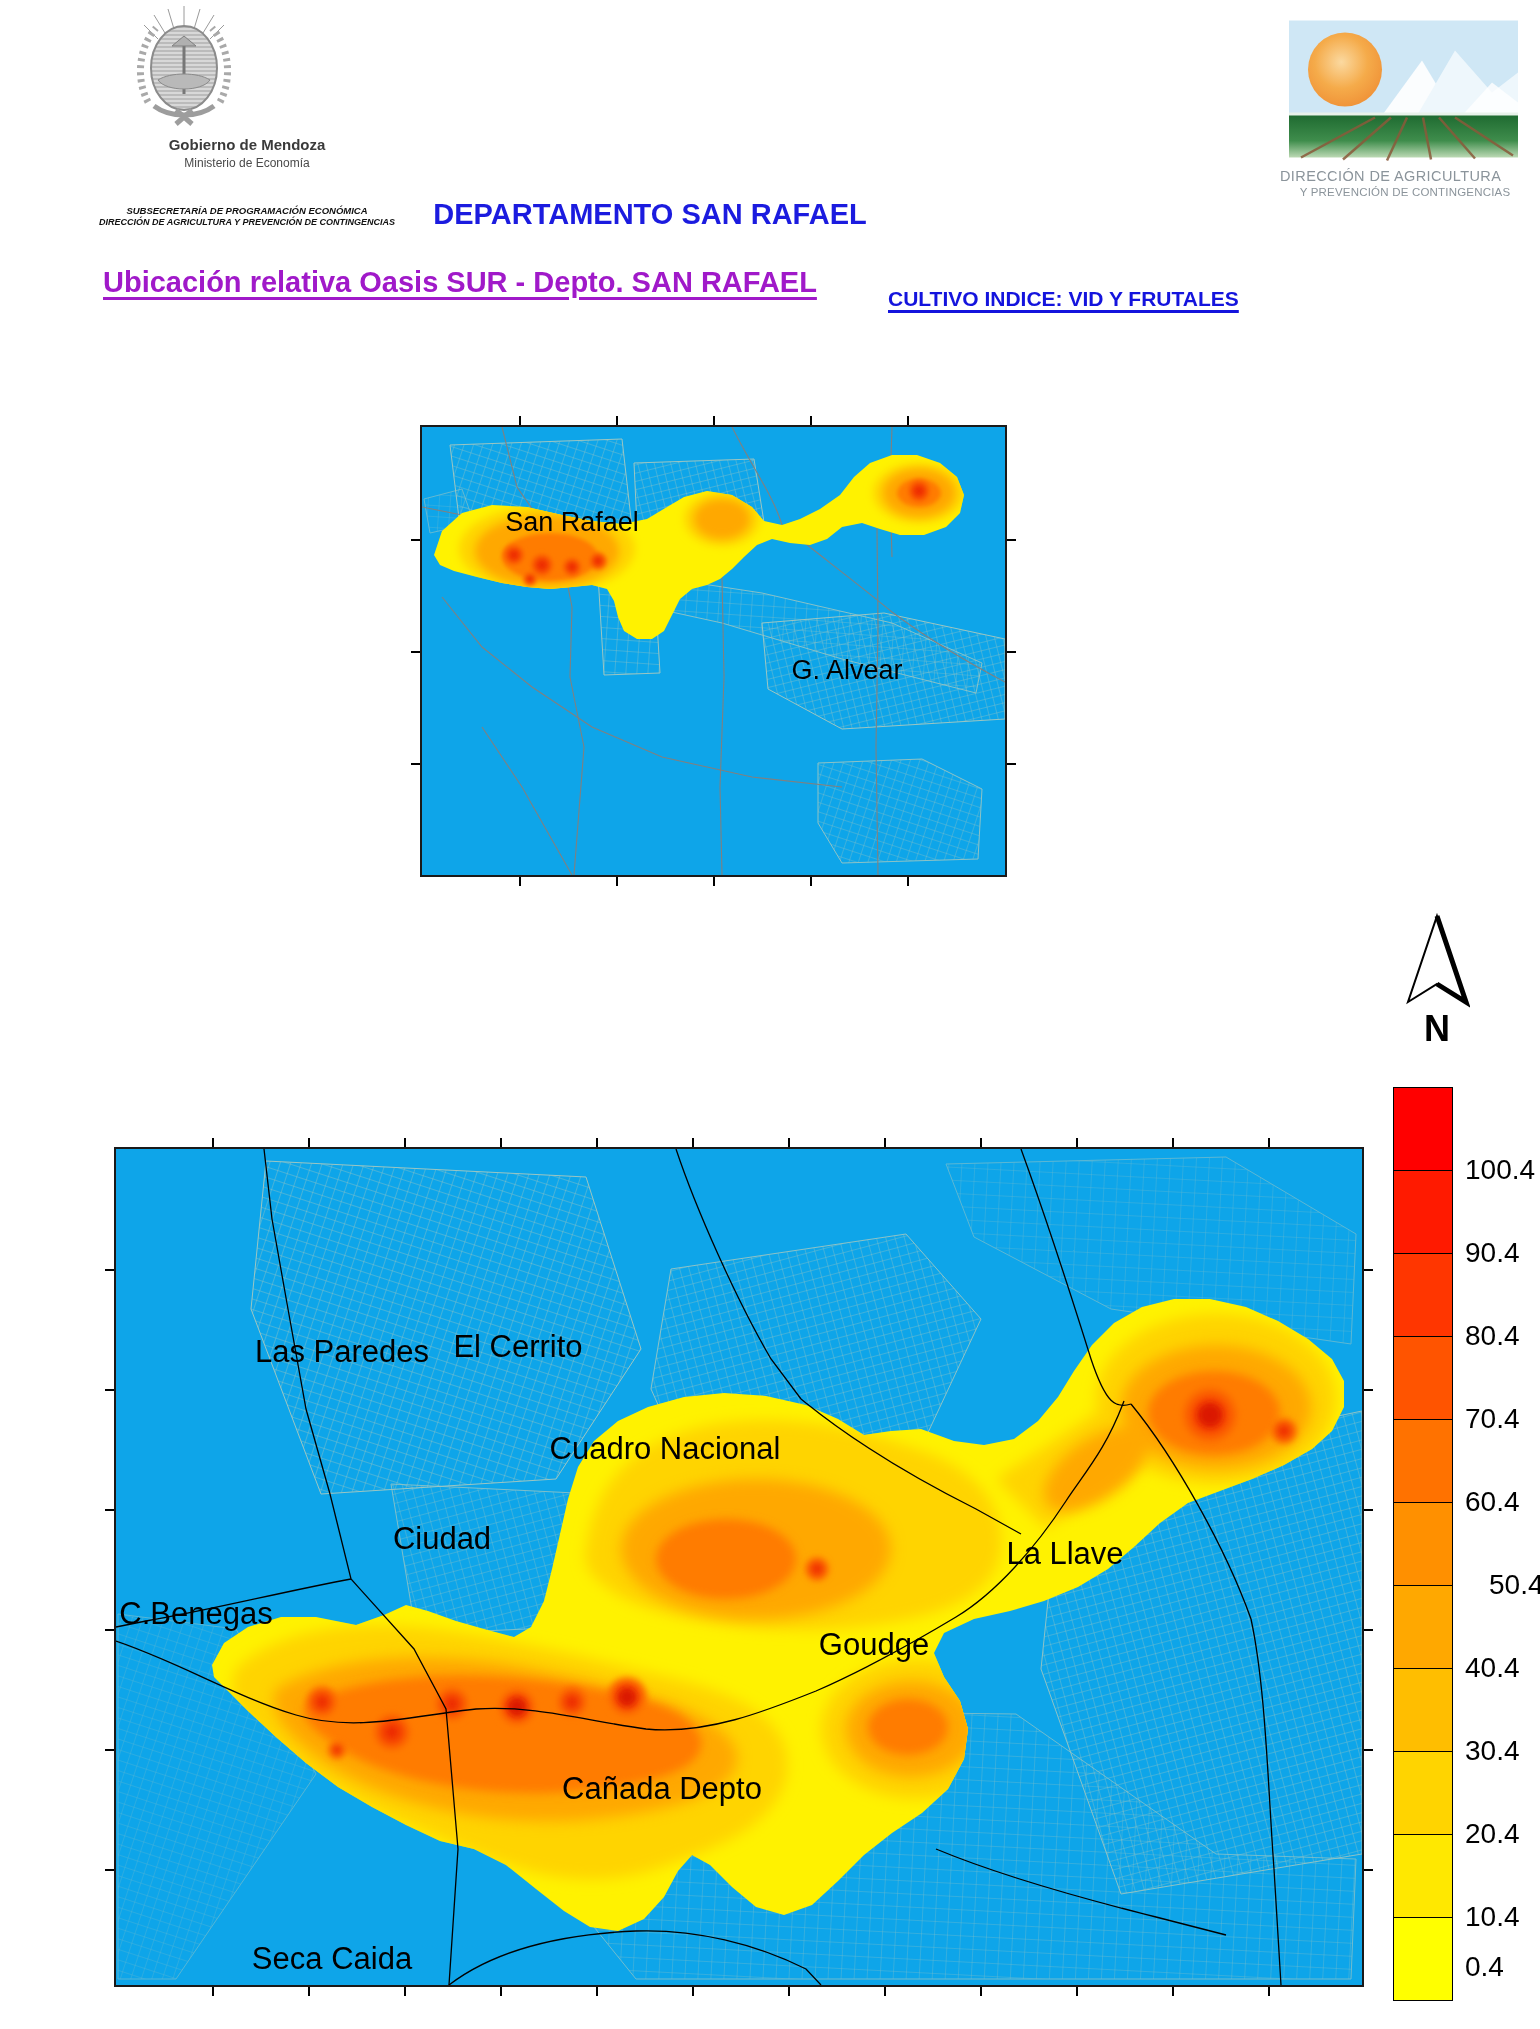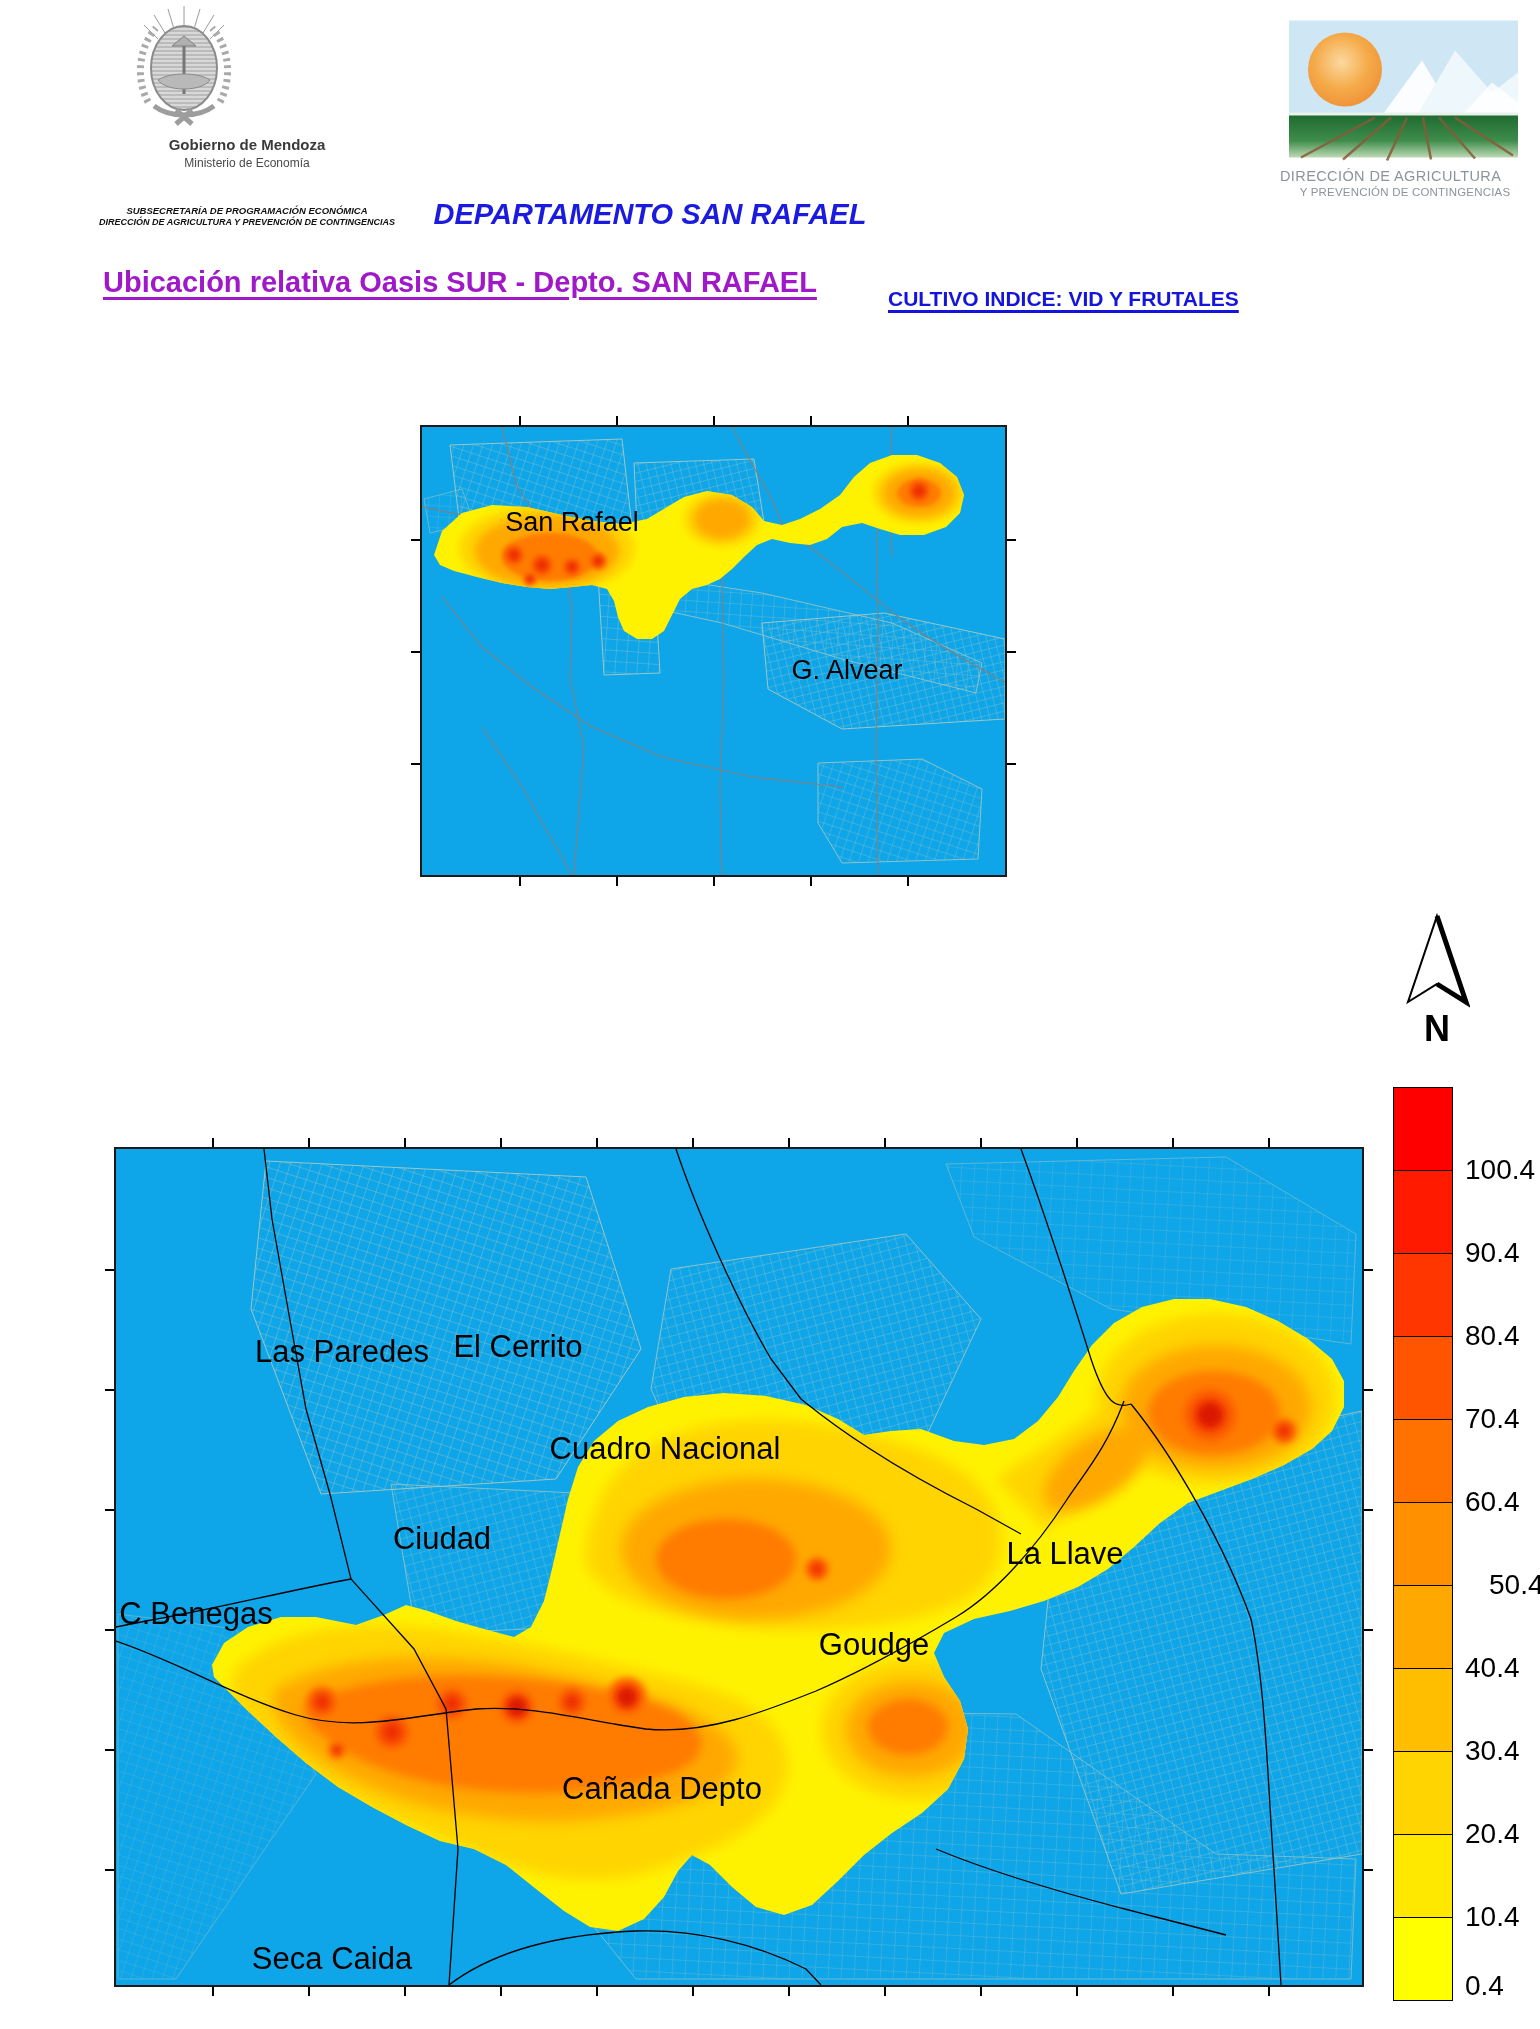--- a/index.html
+++ b/index.html
@@ -11,21 +11,21 @@
             font-size:15px;font-weight:bold;color:#3a3a3a;}
   #left-dept{position:absolute;left:97px;top:156px;width:300px;text-align:center;
              font-size:12px;color:#4a4a4a;}
   #left-sub1{position:absolute;left:77px;top:205px;width:340px;text-align:center;
              font-size:9.5px;font-weight:bold;font-style:italic;color:#111;}
   #left-sub2{position:absolute;left:67px;top:217px;width:360px;text-align:center;
              font-size:9px;font-weight:bold;font-style:italic;color:#111;}
   #title-1{position:absolute;left:295px;top:130px;width:710px;text-align:center;
            font-size:29px;font-weight:bold;font-style:italic;color:#1b1bdf;}
   #title-2{position:absolute;left:295px;top:198px;width:710px;text-align:center;
-           font-size:29px;font-weight:bold;font-style:italic;color:#1b1bdf;}
+           font-size:29px;font-weight:bold;color:#1b1bdf;}
   #right-logo{position:absolute;left:1287px;top:10px;width:233px;height:155px;}
   #right-cap1{position:absolute;left:1280px;top:168px;width:250px;text-align:left;
               font-size:14.5px;color:#8b949b;letter-spacing:.4px;}
   #right-cap2{position:absolute;left:1280px;top:186px;width:250px;text-align:center;
               font-size:11.5px;color:#8b949b;letter-spacing:.2px;}
   
   #subtitle-left{position:absolute;left:103px;top:266px;width:740px;
                  font-size:29px;font-weight:bold;color:#a019c9;
                  text-decoration:underline;text-decoration-thickness:3px;text-underline-offset:5px;}
   #subtitle-right{position:absolute;left:888px;top:287px;width:470px;
@@ -392,17 +392,17 @@
         <div class="legend-label" style="top: 83px;">100.4</div>
         <div class="legend-label" style="top: 166px;">90.4</div>
         <div class="legend-label" style="top: 249px;">80.4</div>
         <div class="legend-label" style="top: 332px;">70.4</div>
         <div class="legend-label" style="top: 415px;">60.4</div>
         <div class="legend-label" style="top: 498px; margin-left: 24px;">50.4</div>
         <div class="legend-label" style="top: 581px;">40.4</div>
         <div class="legend-label" style="top: 664px;">30.4</div>
         <div class="legend-label" style="top: 747px;">20.4</div>
         <div class="legend-label" style="top: 830px;">10.4</div>
-        <div class="legend-label" style="top: 899px;">0.4</div>
+        <div class="legend-label" style="top: 880px;">0.4</div>
       </div>
   </div>
 
 </div>
 
 </body></html>

